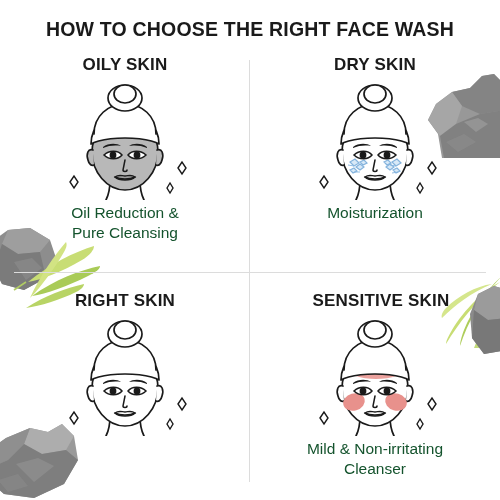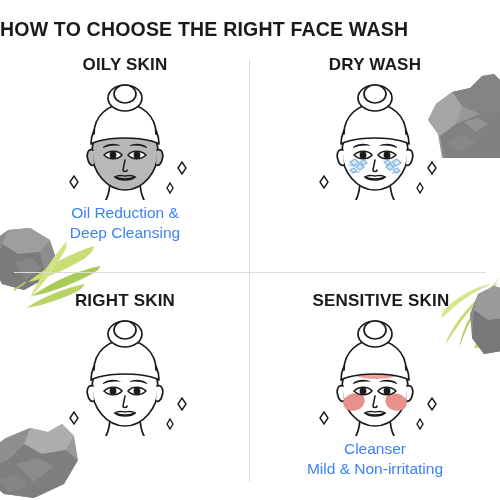--- a/index.html
+++ b/index.html
@@ -23,20 +23,21 @@
     pointer-events: none;
   }
   .deco svg { display: block; }
 
   
   #title {
     position: absolute;
     left: 0;
     top: 18px;
     width: 500px;
+    text-align: center;
     font-size: 19.5px;
     font-weight: bold;
     letter-spacing: 0.2px;
     color: #1a1a1a;
     font-family: "Liberation Sans", sans-serif;
     white-space: nowrap;
   }
 
   
   #divider-vertical {
@@ -90,21 +91,21 @@
     margin-top: 6px;
   }
   .q-art svg {
     position: absolute;
     left: 0;
     top: 0;
     display: block;
   }
   .q-caption {
     font-size: 15.5px;
-    color: #3b82f6;
+    color: #14532d;
     text-align: center;
     line-height: 1.32;
     margin-top: 3px;
     font-family: "Liberation Sans", sans-serif;
   }
   .q-caption .line { display: block; white-space: nowrap; }
 
   
   #quadrant-oily   .q-heading { margin-top: 0px; }
   #quadrant-dry    .q-heading { margin-top: 0px; }
@@ -221,26 +222,26 @@
 
           <g fill="none" stroke="#1a1a1a" stroke-width="1.4">
             <path d="M40 100 L44 94 L48 100 L44 106 Z"></path>
             <path d="M148 86 L152 80 L156 86 L152 92 Z"></path>
             <path d="M137 106 L140 101 L143 106 L140 111 Z"></path>
           </g>
         </svg>
       </div>
       <div class="q-caption">
         <span class="line">Oil Reduction &amp;</span>
-        <span class="line">Deep Cleansing</span>
+        <span class="line">Pure Cleansing</span>
       </div>
     </div>
 
     <div class="quadrant" id="quadrant-dry">
-      <div class="q-heading">DRY WASH</div>
+      <div class="q-heading">DRY SKIN</div>
       <div class="q-art">
         <svg width="190" height="118" viewBox="0 0 190 118">
           <g fill="none" stroke="#1a1a1a" stroke-width="1.7" stroke-linecap="round" stroke-linejoin="round">
             <path d="M80 98 C80 110 78 114 76 118 M110 98 C110 110 112 114 114 118" fill="#ffffff"></path>
             <path d="M95 40 C117 40 128 54 128 70 C128 90 113 108 95 108 C77 108 62 90 62 70 C62 54 73 40 95 40 Z" fill="#ffffff"></path>
             <path d="M63 68 C58 66 56 72 58 78 C59 83 62 84 64 83" fill="#ffffff"></path>
             <path d="M127 68 C132 66 134 72 132 78 C131 83 128 84 126 83" fill="#ffffff"></path>
             <path d="M61 62 C61 44 75 32 95 32 C115 32 129 44 129 62 C129 62 120 56 95 56 C70 56 61 62 61 62 Z" fill="#ffffff"></path>
             <path d="M64 52 C64 34 78 22 95 22 C112 22 126 34 126 52" fill="#ffffff"></path>
             <ellipse cx="95" cy="16" rx="17" ry="13" fill="#ffffff"></ellipse>
@@ -276,20 +277,21 @@
             <path d="M85 95 C89 99 101 99 105 95"></path>
           </g>
           <g fill="none" stroke="#1a1a1a" stroke-width="1.4">
             <path d="M40 100 L44 94 L48 100 L44 106 Z"></path>
             <path d="M148 86 L152 80 L156 86 L152 92 Z"></path>
             <path d="M137 106 L140 101 L143 106 L140 111 Z"></path>
           </g>
         </svg>
       </div>
       <div class="q-caption">
+        <span class="line">Moisturization</span>
       </div>
     </div>
 
     <div class="quadrant" id="quadrant-normal">
       <div class="q-heading">RIGHT SKIN</div>
       <div class="q-art">
         <svg width="190" height="118" viewBox="0 0 190 118">
           <g fill="none" stroke="#1a1a1a" stroke-width="1.7" stroke-linecap="round" stroke-linejoin="round">
             <path d="M80 98 C80 110 78 114 76 118 M110 98 C110 110 112 114 114 118" fill="#ffffff"></path>
             <path d="M95 40 C117 40 128 54 128 70 C128 90 113 108 95 108 C77 108 62 90 62 70 C62 54 73 40 95 40 Z" fill="#ffffff"></path>
@@ -361,19 +363,19 @@
             <path d="M85 95 C89 99 101 99 105 95"></path>
           </g>
           <g fill="none" stroke="#1a1a1a" stroke-width="1.4">
             <path d="M40 100 L44 94 L48 100 L44 106 Z"></path>
             <path d="M148 86 L152 80 L156 86 L152 92 Z"></path>
             <path d="M137 106 L140 101 L143 106 L140 111 Z"></path>
           </g>
         </svg>
       </div>
       <div class="q-caption">
+        <span class="line">Mild &amp; Non-irritating</span>
         <span class="line">Cleanser</span>
-        <span class="line">Mild &amp; Non-irritating</span>
       </div>
     </div>
 
   </div>
 </div>
 
 </body></html>

